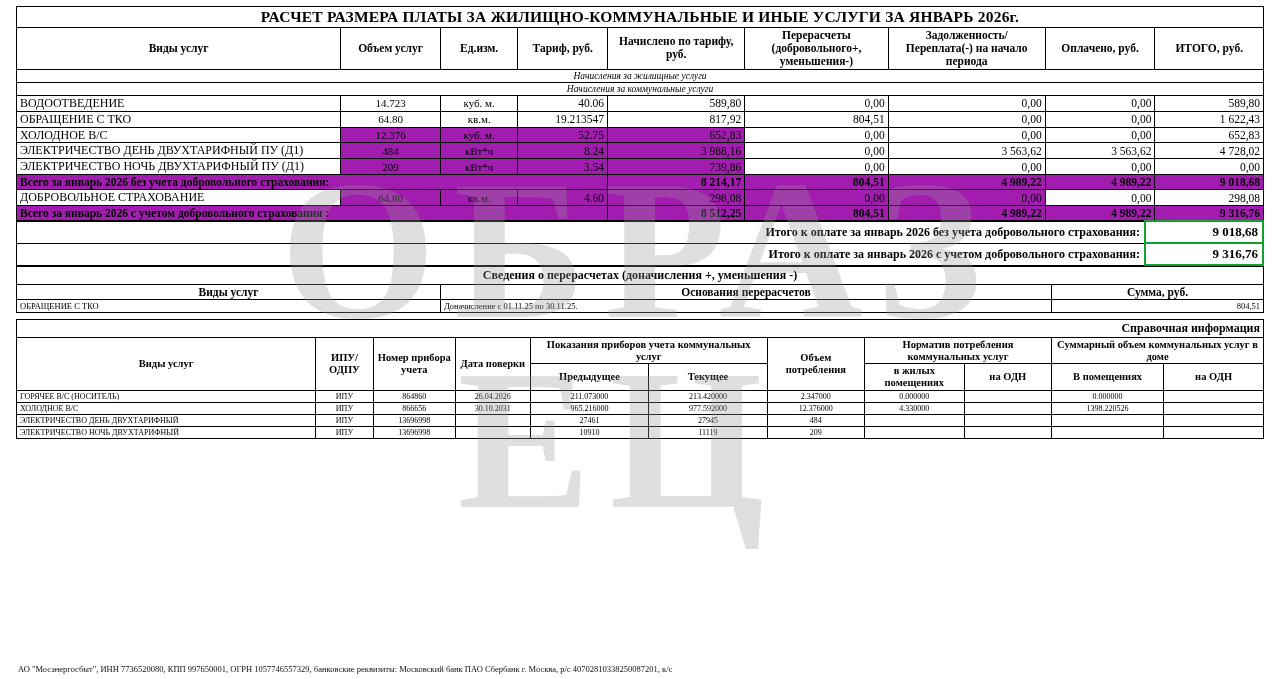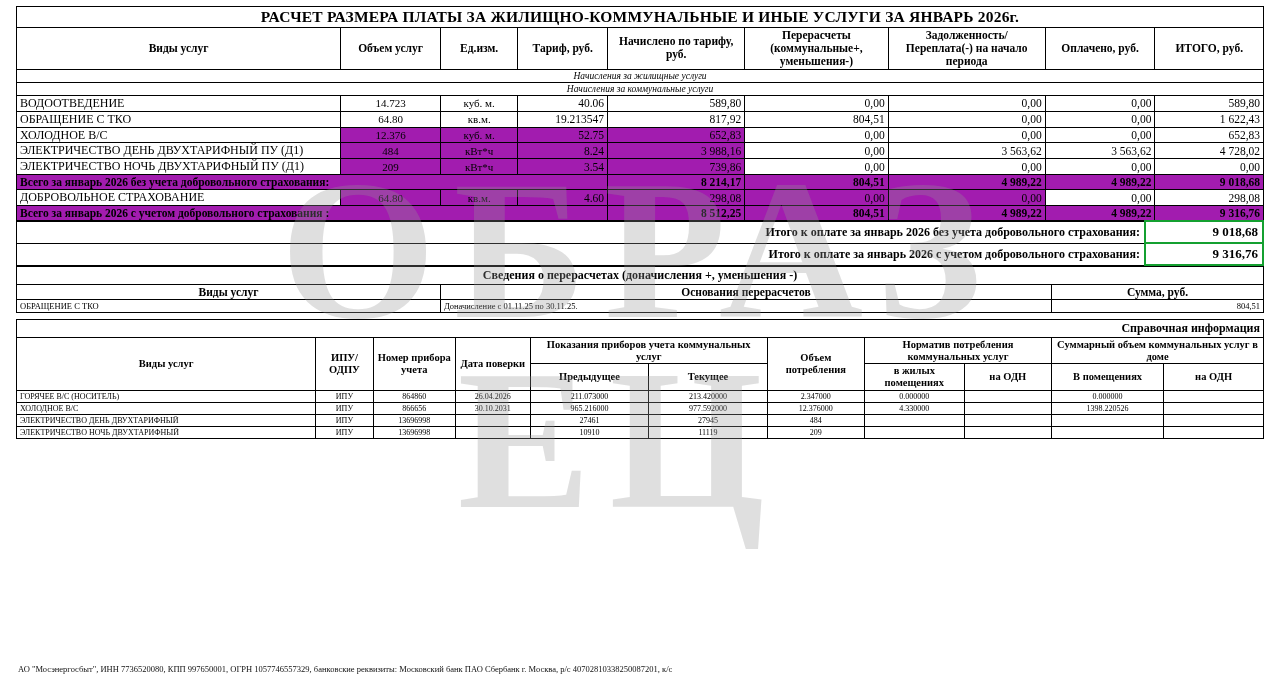--- a/index.html
+++ b/index.html
@@ -100,21 +100,21 @@
       <tbody>
           <tr>
         <td class="title" colspan="9">РАСЧЕТ РАЗМЕРА ПЛАТЫ ЗА ЖИЛИЩНО-КОММУНАЛЬНЫЕ И ИНЫЕ УСЛУГИ ЗА ЯНВАРЬ 2026г.</td>
       </tr>
       <tr>
         <td class="hdr">Виды услуг</td>
         <td class="hdr">Объем услуг</td>
         <td class="hdr">Ед.изм.</td>
         <td class="hdr">Тариф, руб.</td>
         <td class="hdr">Начислено по тарифу, руб.</td>
-        <td class="hdr">Перерасчеты (коммунальные+, уменьшения-)</td>
+        <td class="hdr">Перерасчеты (добровольного+, уменьшения-)</td>
         <td class="hdr">Задолженность/ Переплата(-) на начало периода</td>
         <td class="hdr">Оплачено, руб.</td>
         <td class="hdr">ИТОГО, руб.</td>
       </tr>
 
       <tr>
         <td class="sect" colspan="9">Начисления за жилищные услуги</td>
       </tr>
 
       <tr>

